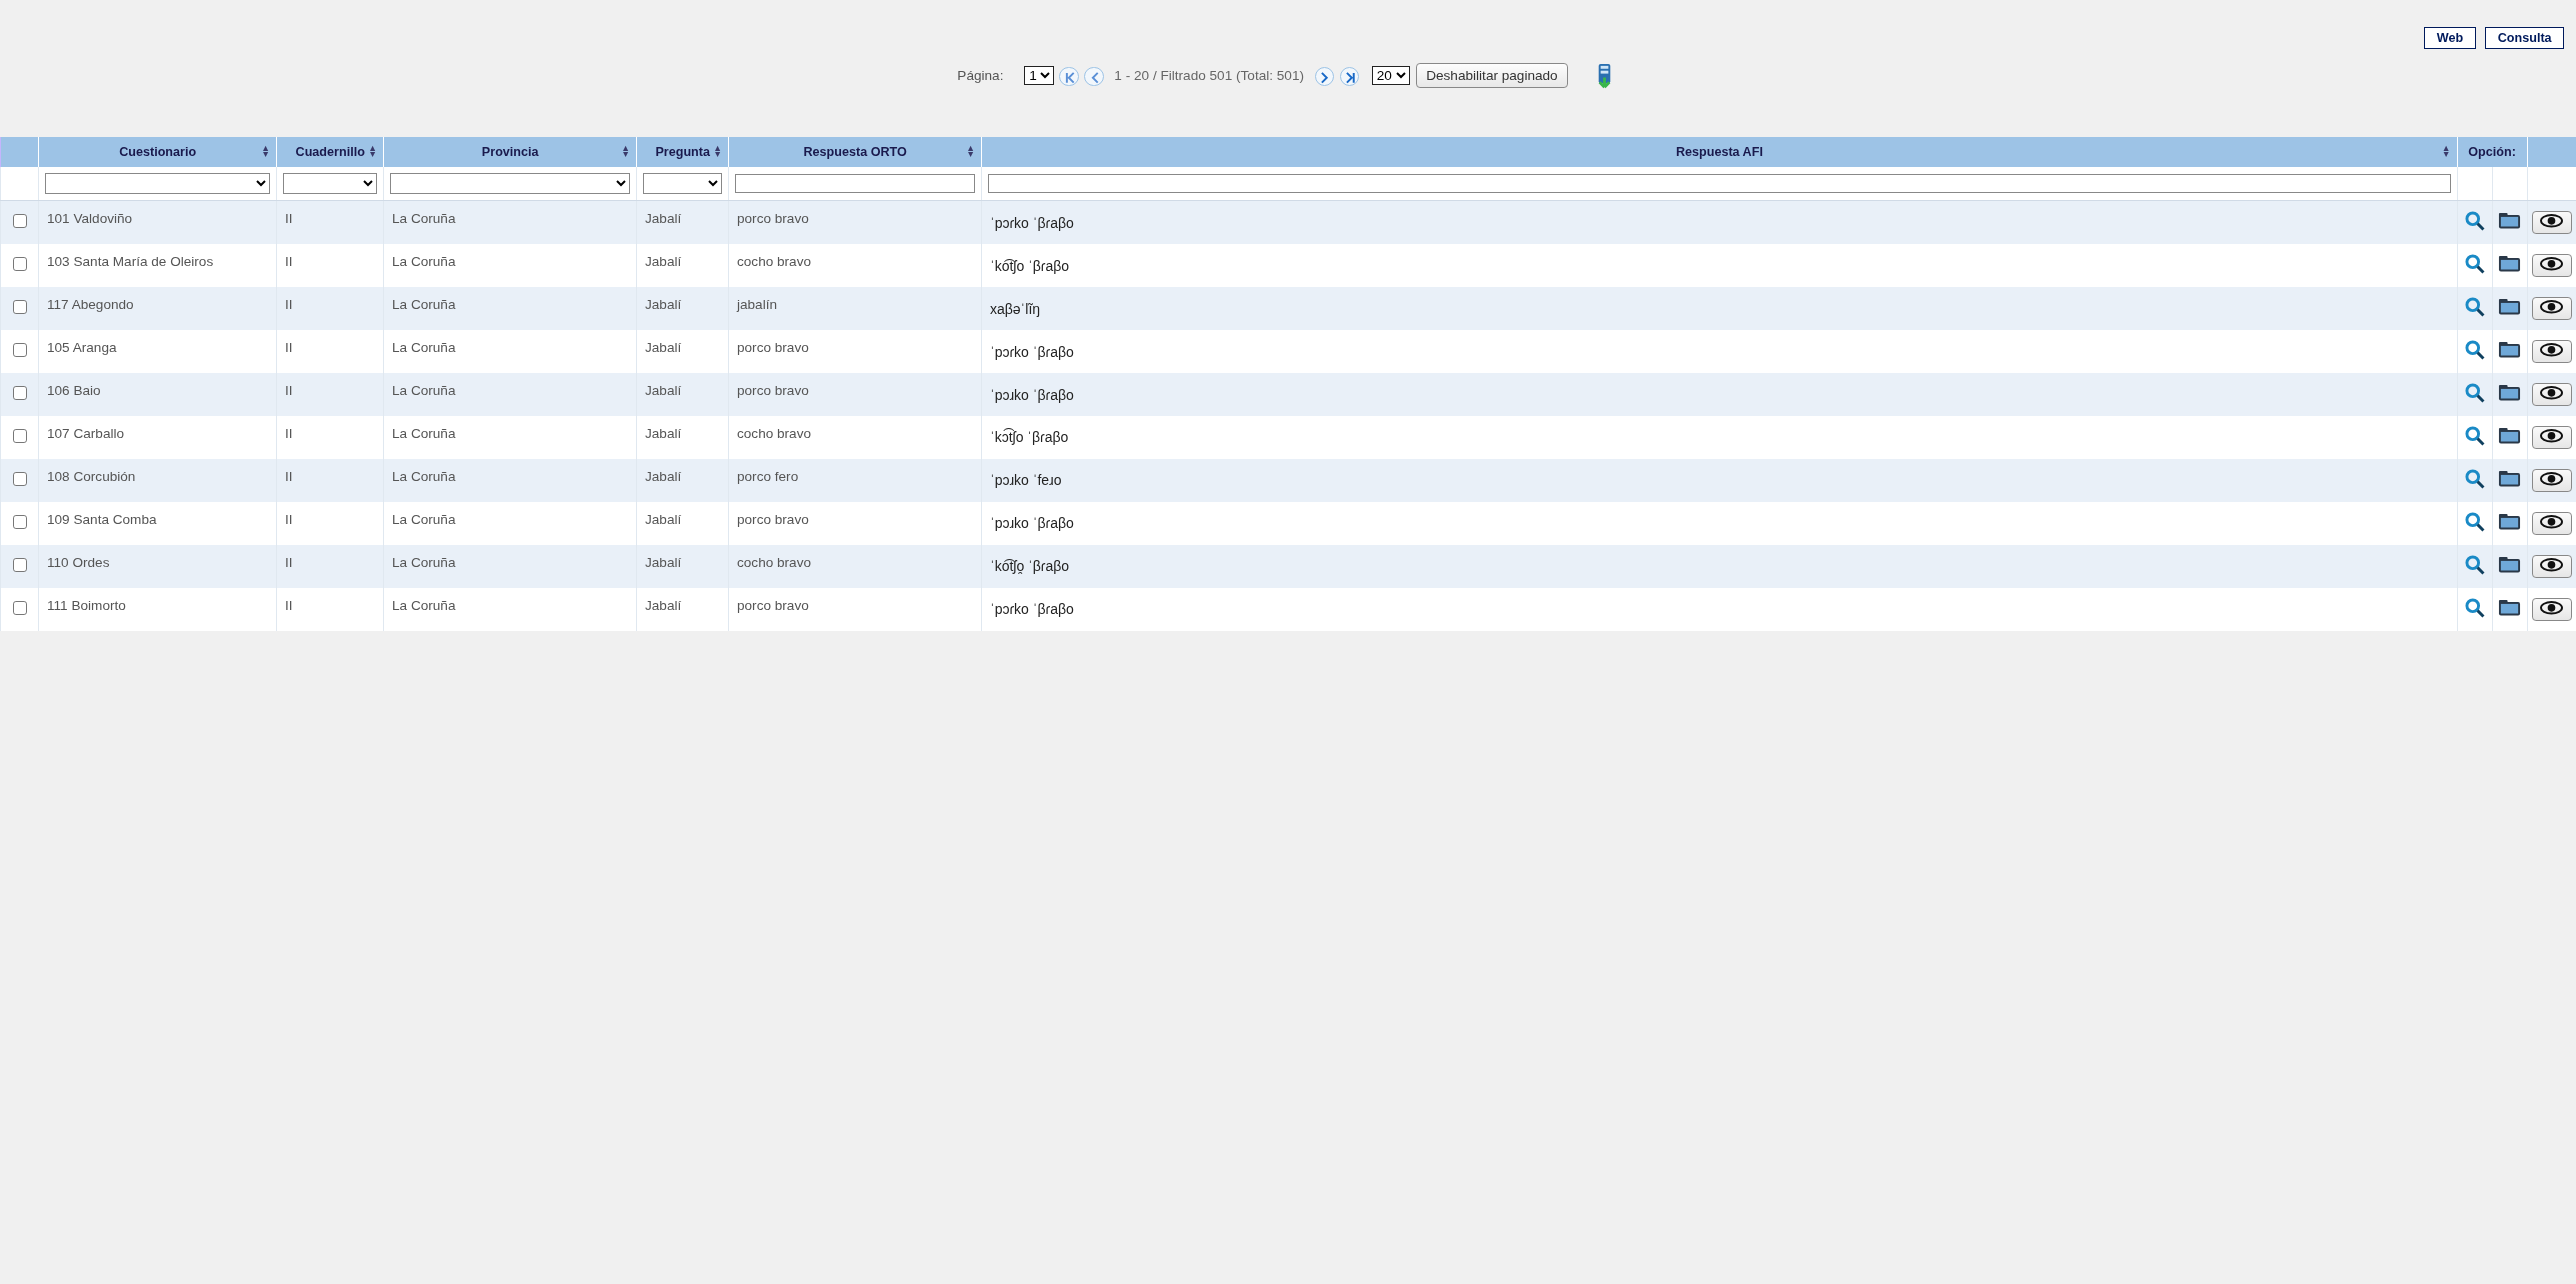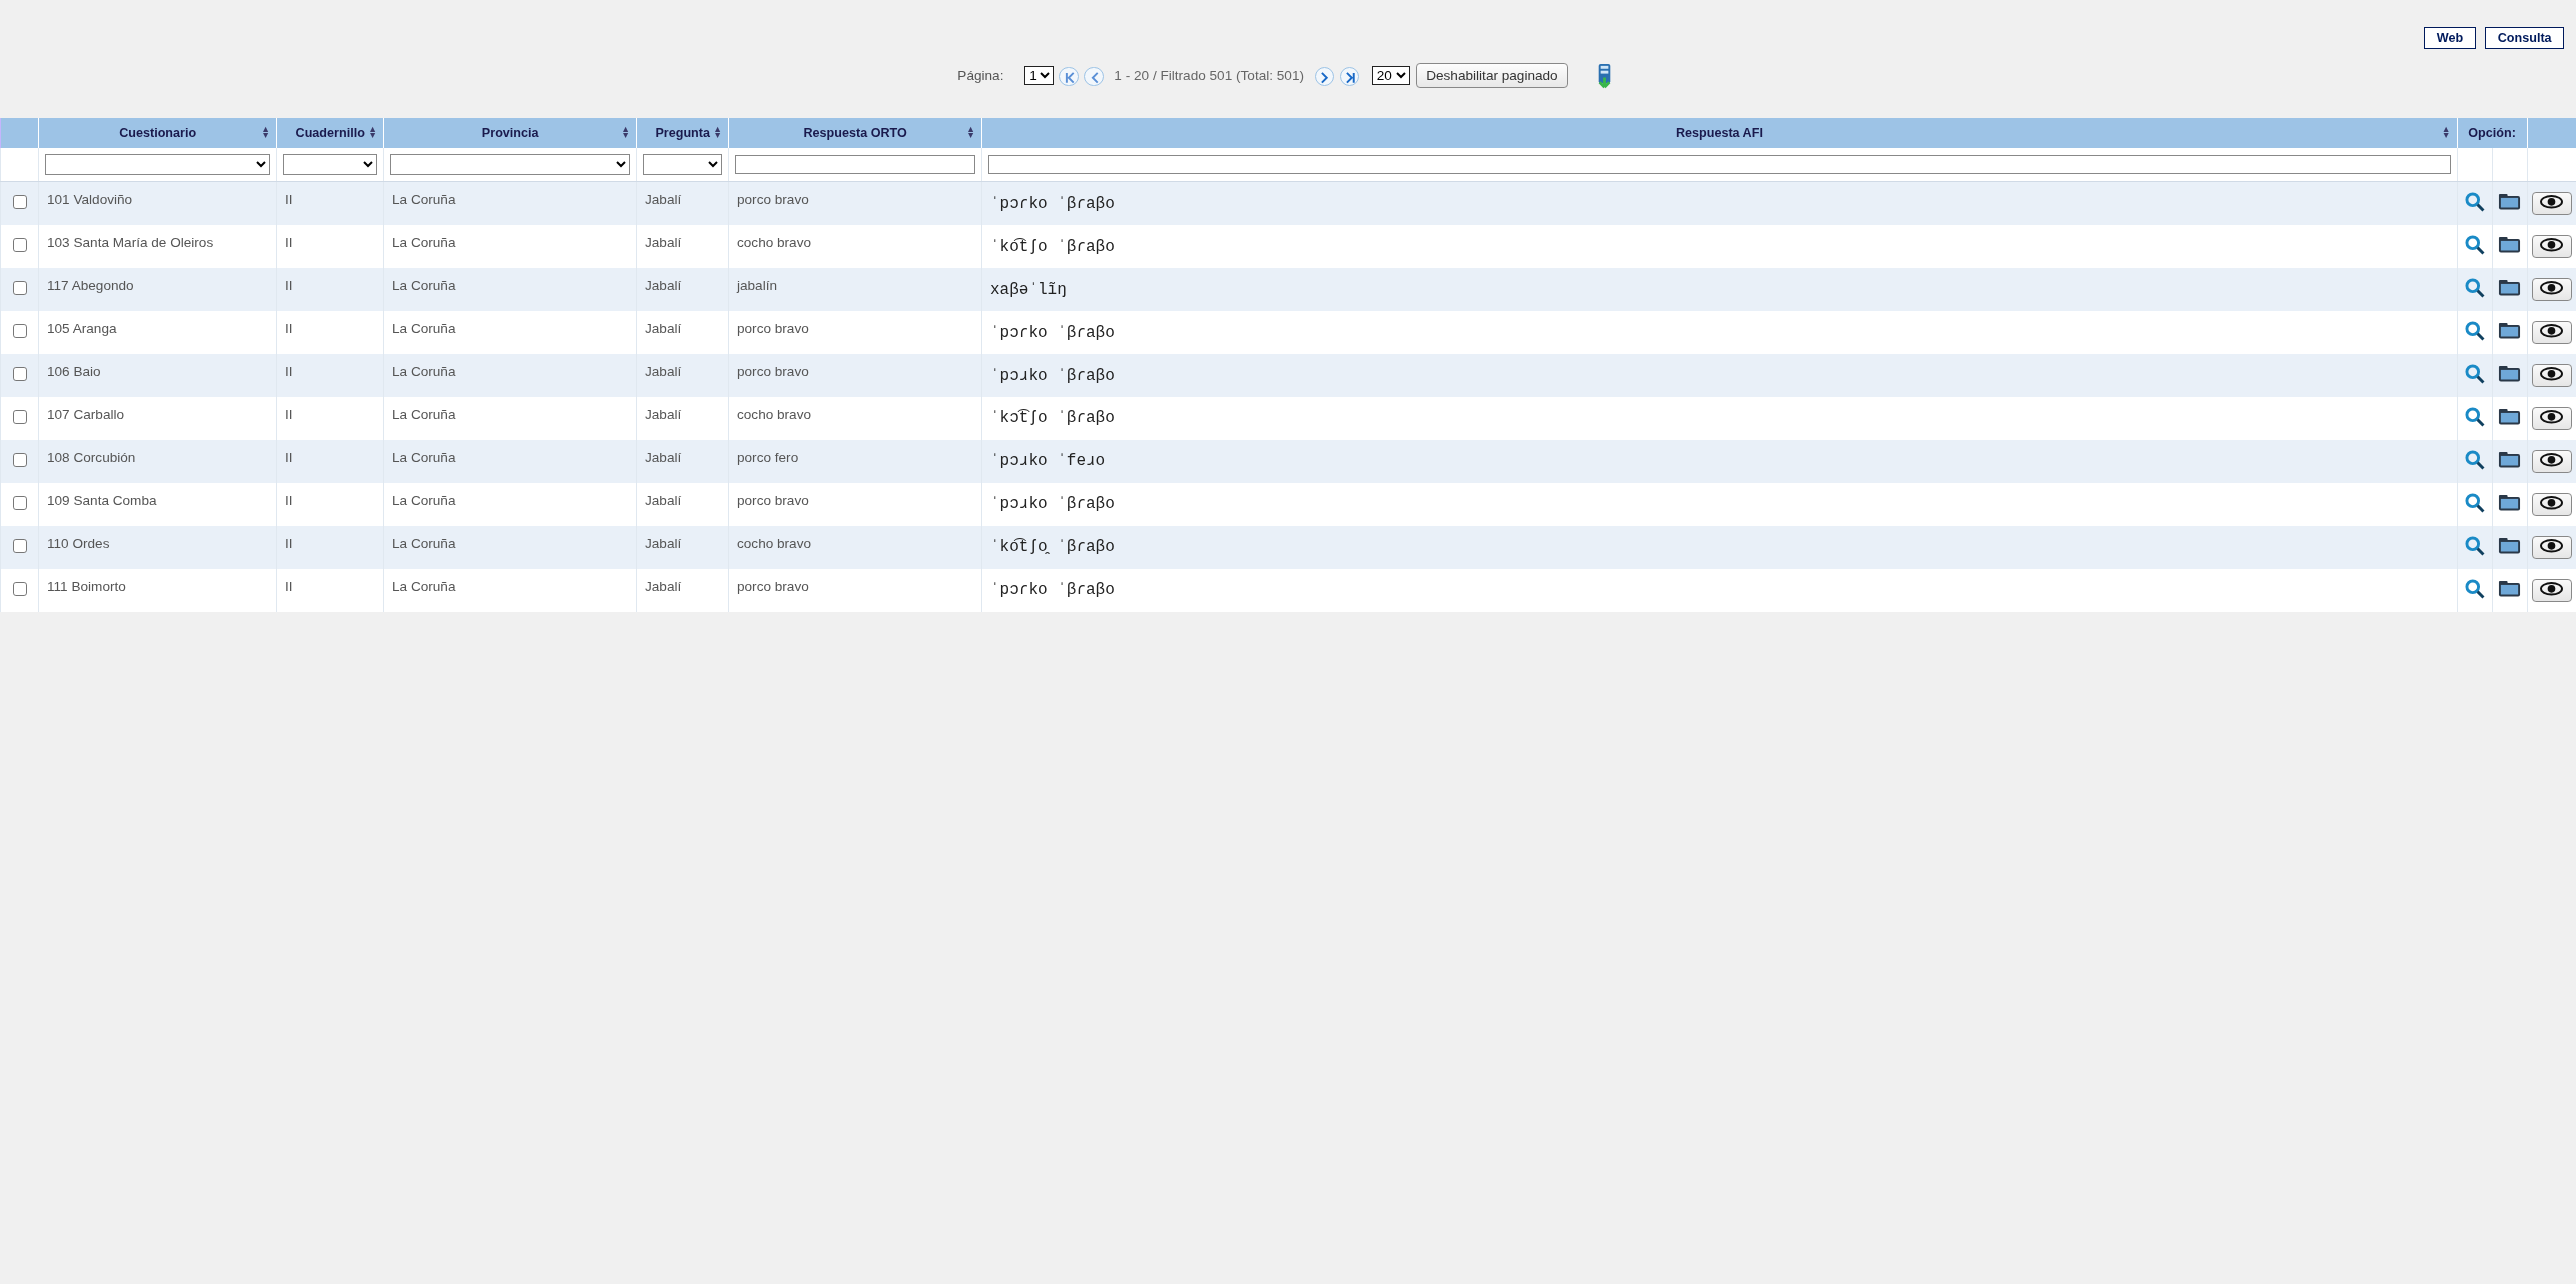--- a/index.html
+++ b/index.html
@@ -67,20 +67,21 @@
     margin-left: 17.5px;
     width: 29px; height: 29px;
     position: relative;
     cursor: pointer;
   }
 
   table.data {
     width: 100%;
     border-collapse: collapse;
     background: #c4b5fd;
+    margin-top: 19px;
   }
   thead tr.head th {
     background: #9dc3e6;
     color: #1a1a4d;
     font-weight: bold;
     font-size: 12.6px;
     padding: 7.8px 5.8px;
     border-left: 1px solid #fff;
     position: relative;
     text-align: center;
@@ -113,21 +114,21 @@
 
   tbody td {
     padding: 9.7px 7.8px;
     border-left: 1px solid #e0e8f0;
     vertical-align: top;
     font-size: 13.6px;
     color: #555;
   }
   tbody tr:nth-child(odd) td { background: #e9f0f8; }
   tbody tr:nth-child(even) td { background: #ffffff; }
-  tbody td.afi { font-family: Liberation Mono, monospace; font-size: 16px; color:#222; vertical-align: middle; }
+  tbody td.afi { font-family: Liberation Sans, sans-serif; font-size: 14px; color:#222; vertical-align: middle; }
   tbody td.chk { text-align:center; vertical-align: middle; width:29px; }
   tbody td.actions { text-align:center; vertical-align: middle; white-space: nowrap; padding:5.8px 3.9px; }
 
   .col-chk      { width: 29px; }
   .col-cuest    { width: 238px; }
   .col-cuad     { width: 107px; }
   .col-prov     { width: 253px; }
   .col-preg     { width: 92px; }
   .col-orto     { width: 253px; }
   .col-afi      { }

